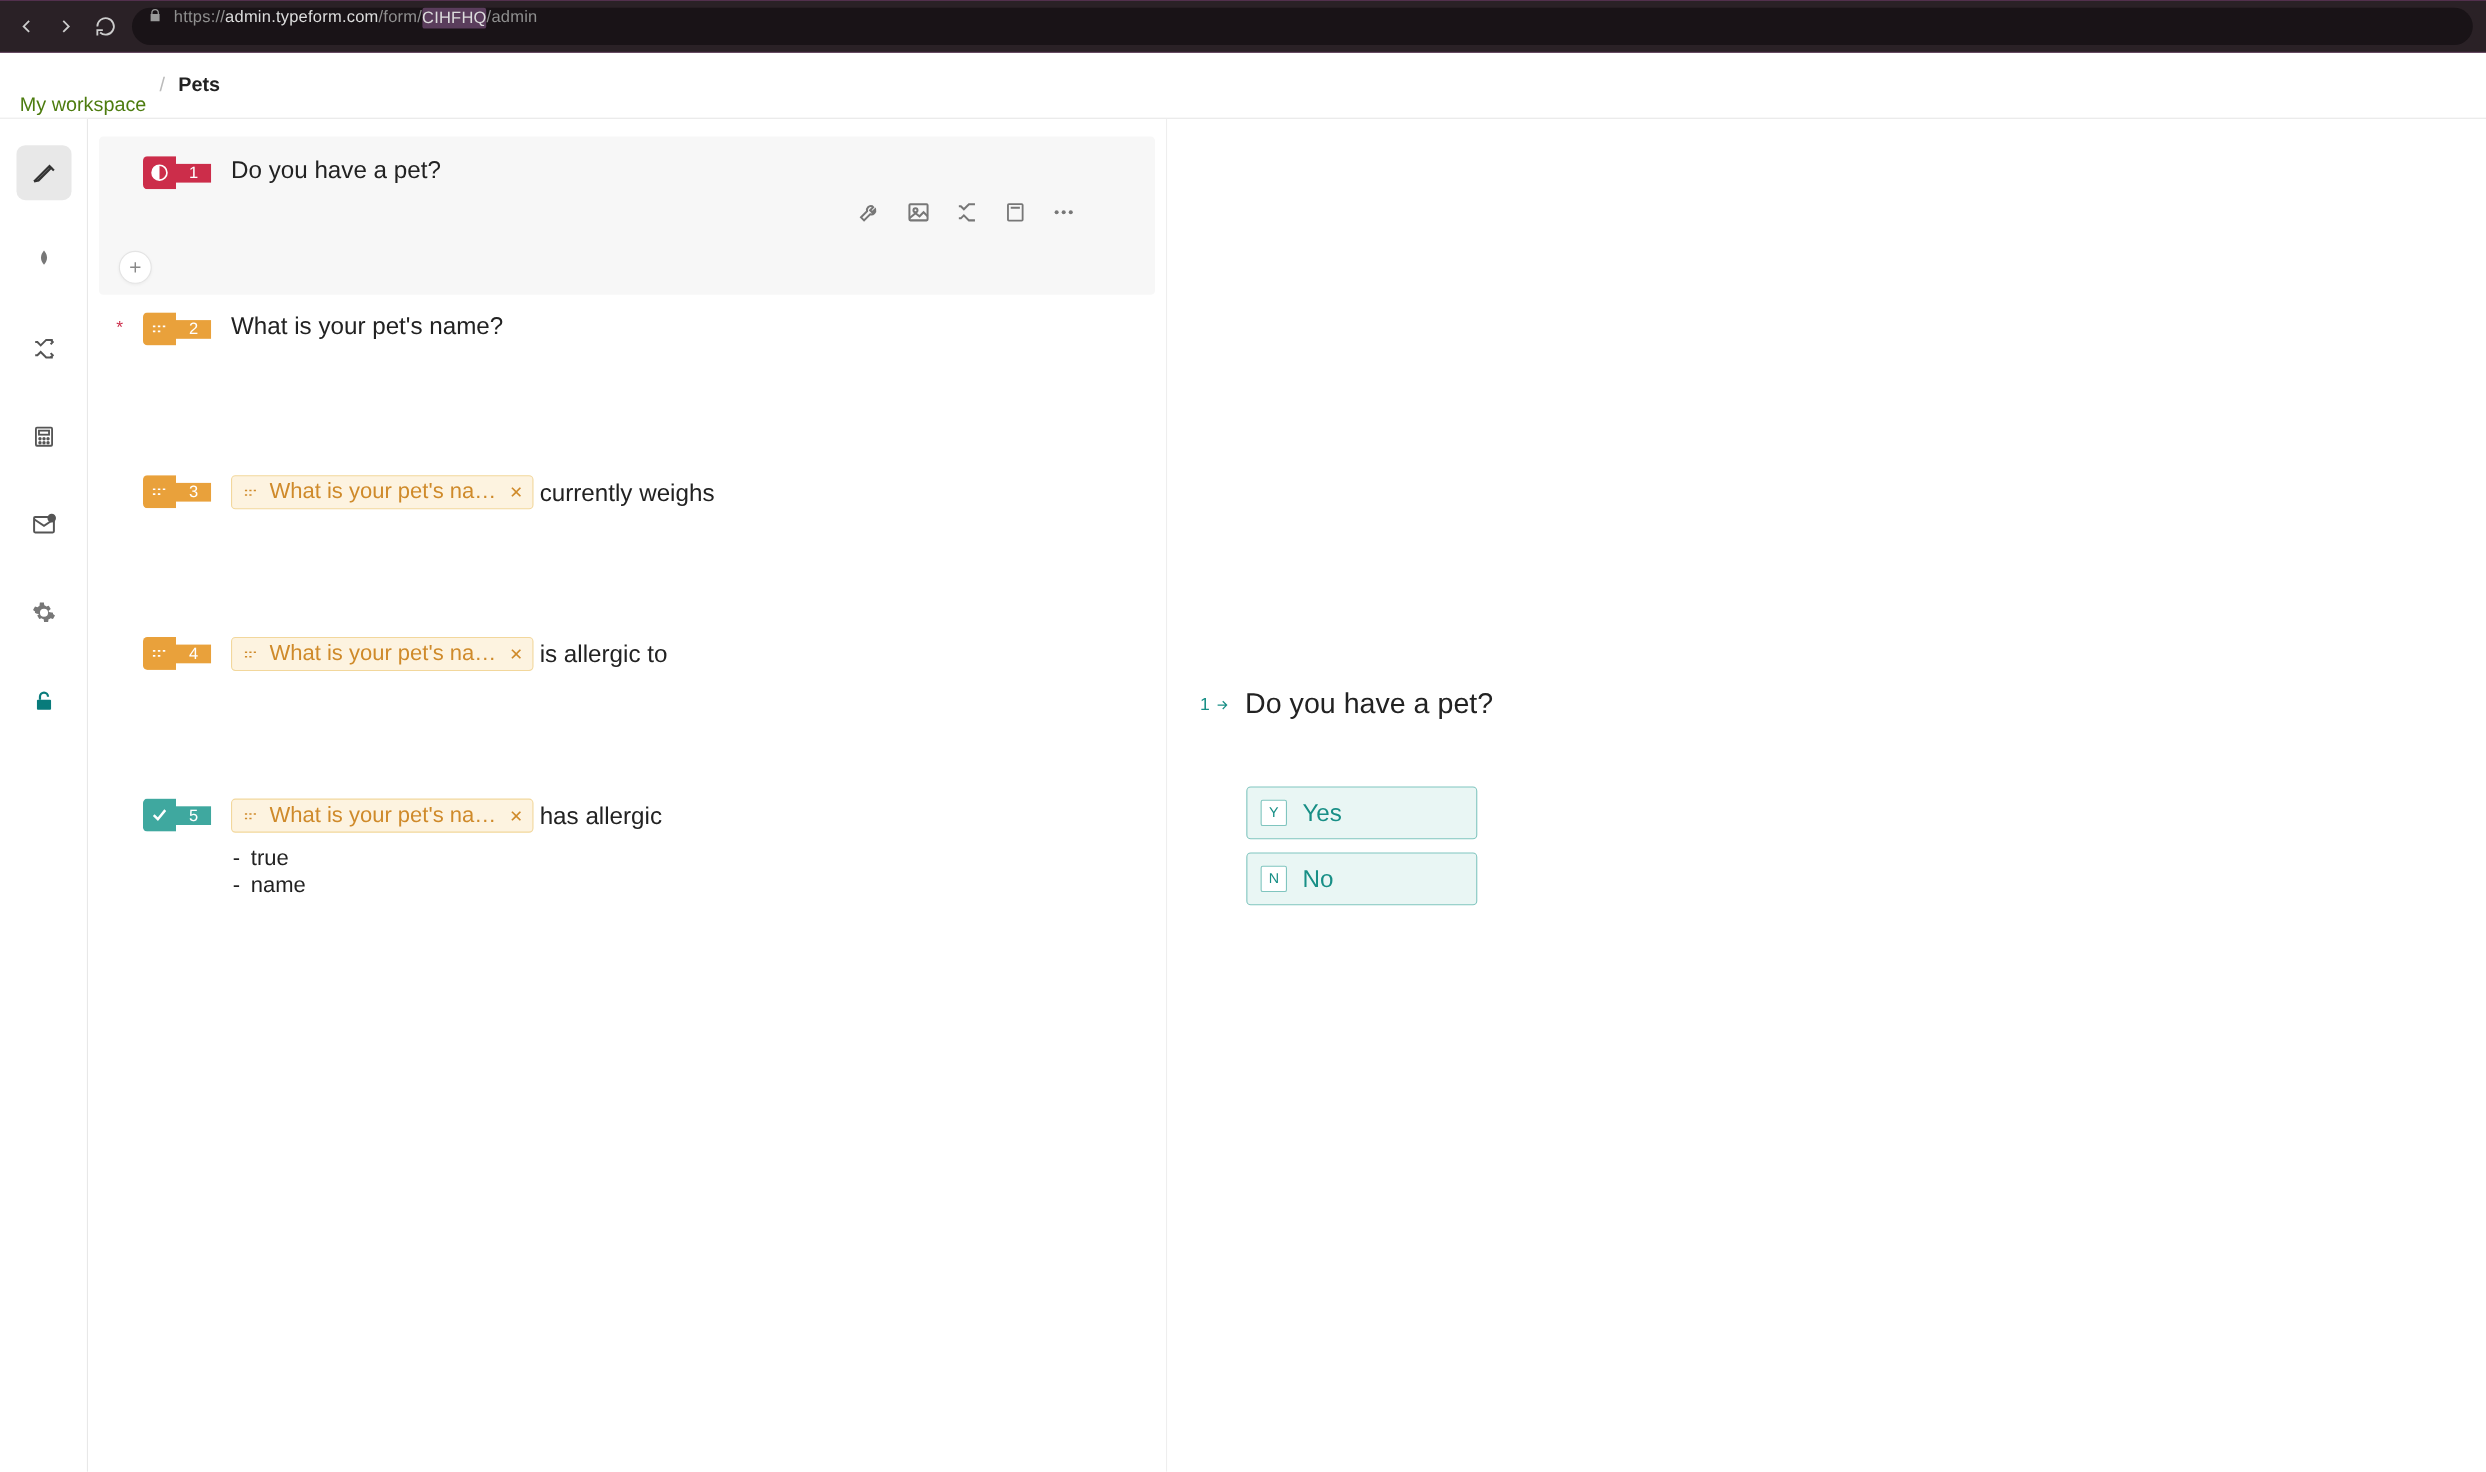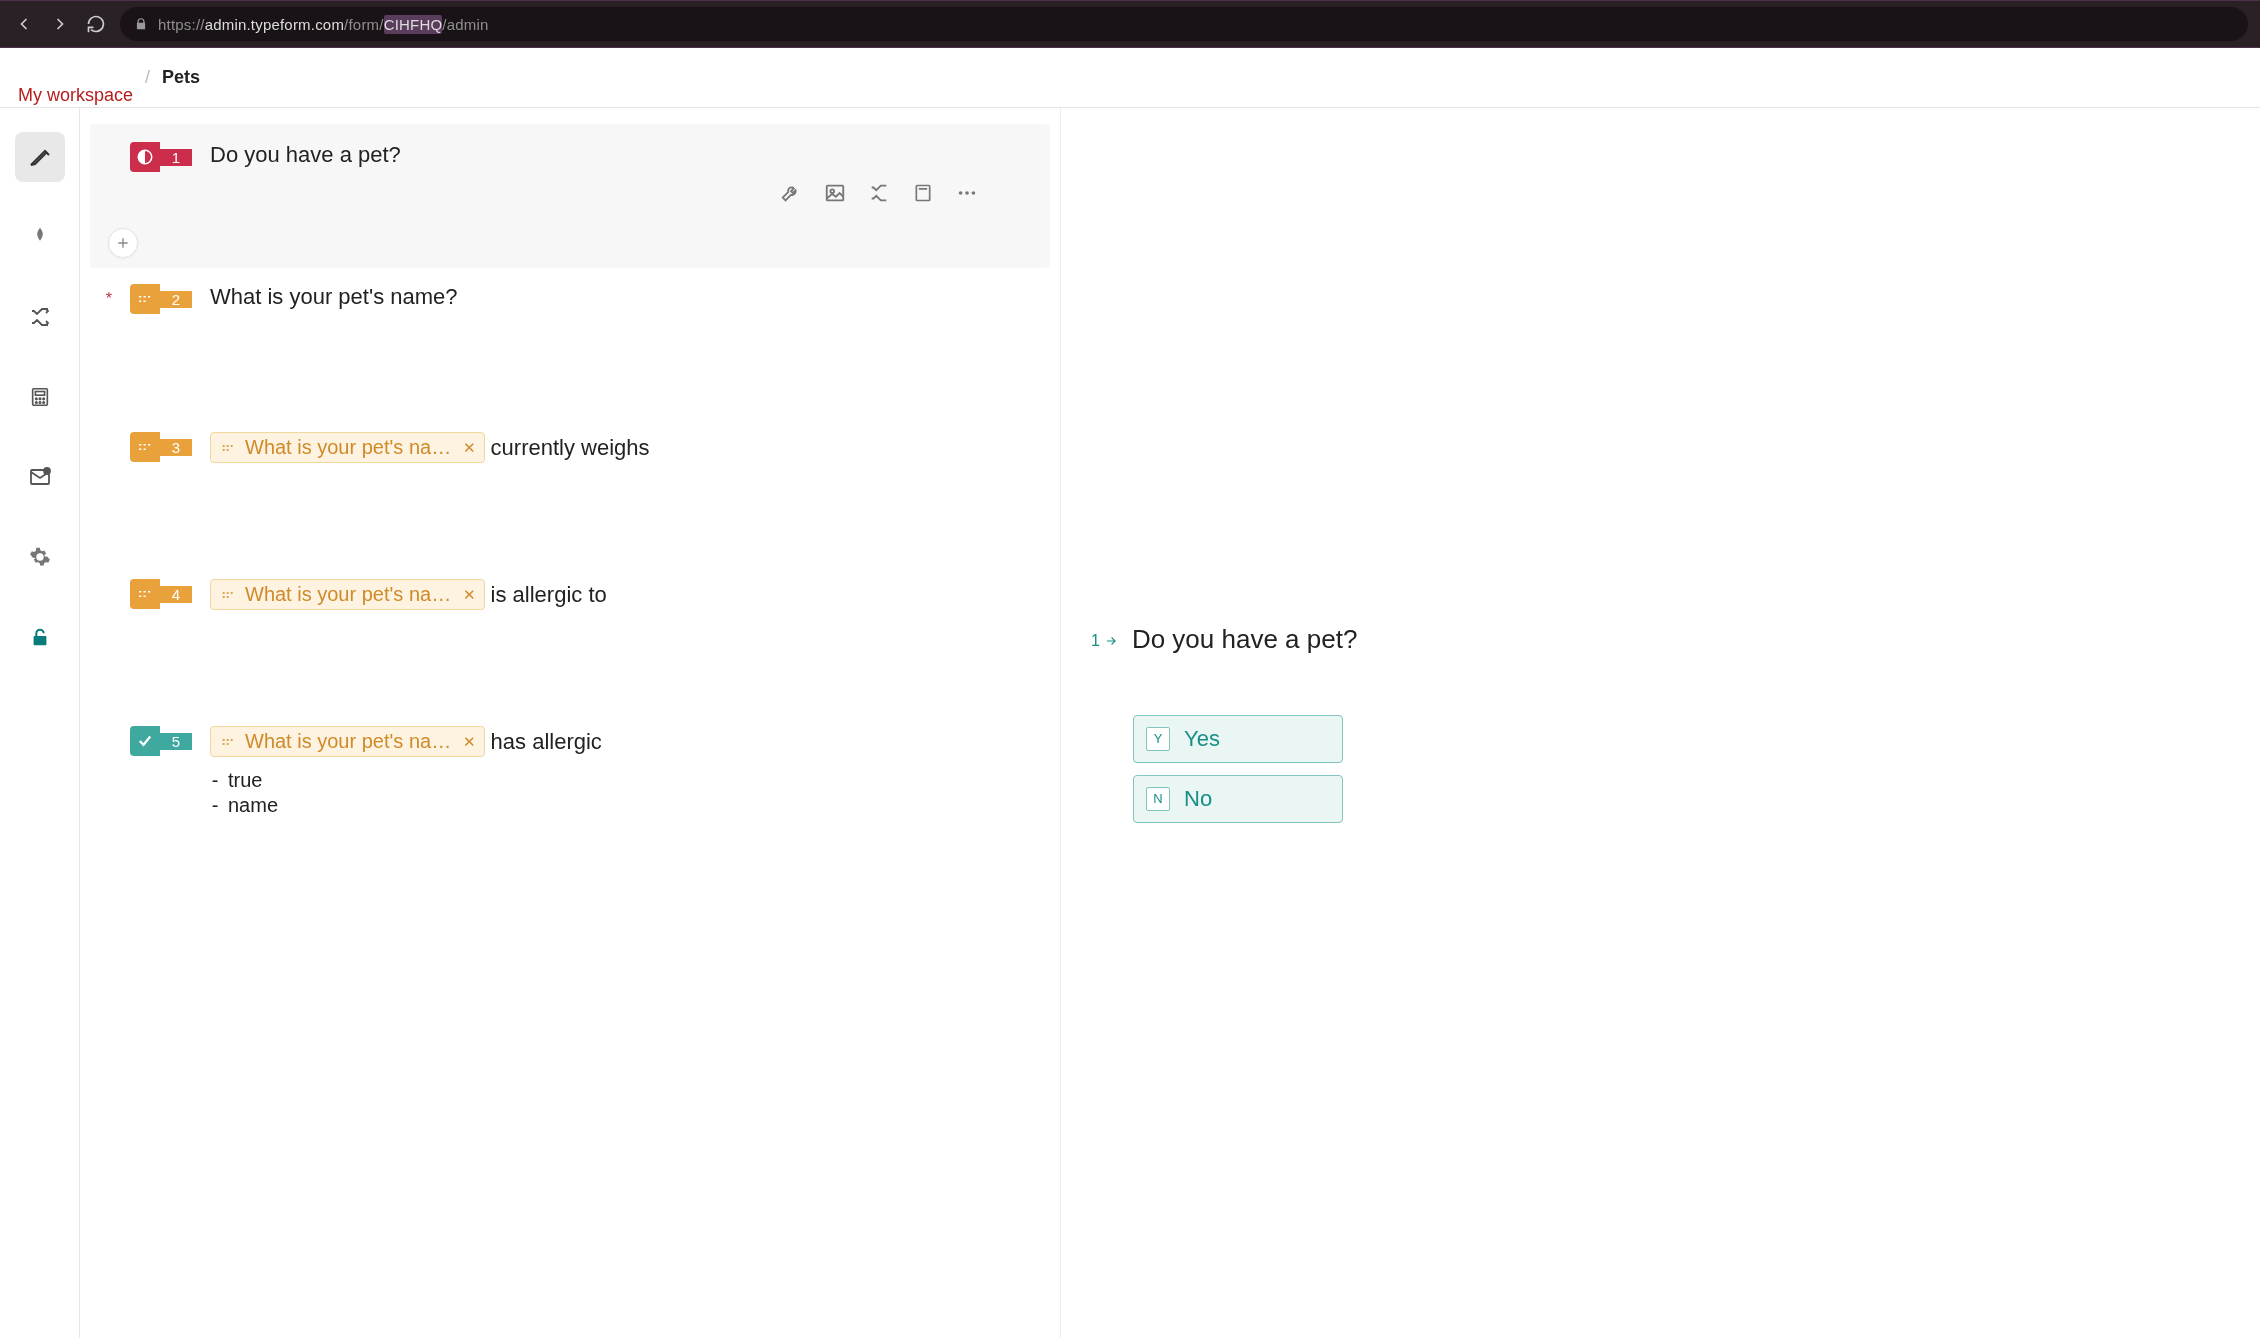--- a/index.html
+++ b/index.html
@@ -1,30 +1,30 @@
 <!DOCTYPE html>
 <html><head>
 <meta charset="utf-8">
 <style>
   * { box-sizing: border-box; margin: 0; padding: 0; }
   body { font-family: -apple-system, BlinkMacSystemFont, "Segoe UI", Helvetica, Arial, sans-serif; background:#fff; color:#222; }
   
   
   .browser-bar { background:#2a2126; height:48px; display:flex; align-items:center; padding:0 12px; gap:12px; color:#ccc; border-top:1px solid rgba(176,84,170,.3); border-bottom:1px solid rgba(176,84,170,.3);}
   .browser-btn { width:24px; height:24px; display:flex; align-items:center; justify-content:center; cursor:pointer; color:#ccc; }
-  .url-box { flex:1; background:#191317; border-radius:18px; height:34px; display:flex; align-items:center; padding:0 14px; color:#aaa; font-size:15px; letter-spacing:.2px;}
+  .url-box { flex:1; background:#191317; border-radius:18px; height:34px; display:flex; align-items:flex-start; padding:0 14px; color:#aaa; font-size:15px; letter-spacing:.2px;}
   .url-lock { margin-right:10px; color:#9a9a9a; }
   .url-muted { color:#8f8f8f; }
   .url-highlight { color:#ddd; background:#5a3d5c; padding:1px 0; border-radius:2px;}
   
   
   .app-bar { height:60px; display:flex; align-items:center; border-bottom:1px solid #e6e6e6; padding:0 18px;}
   .breadcrumbs { display:flex; align-items:center; gap:12px; font-size:18px; color:#333; }
   .crumb-sep { color:#bbb; }
-  .crumb-workspace { color:#b91c1c; cursor:pointer;margin-top:36px;}
+  .crumb-workspace { color:#4d7c0f; cursor:pointer;margin-top:36px;}
   .crumb-current { font-weight:700; color:#222; cursor:pointer;}
   .tabs { margin-left:auto; display:flex; gap:28px; font-size:19px; color:#aaa; }
   .tab { padding:16px 0; cursor:pointer; border-bottom:3px solid transparent; }
   .tab.active { color:#222; border-bottom:3px solid #111; }
   
   
   .layout { display:flex; height:calc(100vh - 108px); }
   .left-rail { width:80px; background:#fff; border-right:1px solid #e8e8e8; display:flex; flex-direction:column; align-items:center; padding-top:24px; gap:30px;}
   .rail-item { width:50px; height:50px; border-radius:8px; display:flex; align-items:center; justify-content:center; cursor:pointer; color:#555;}
   .rail-item.active { background:#e8e8e8; }

